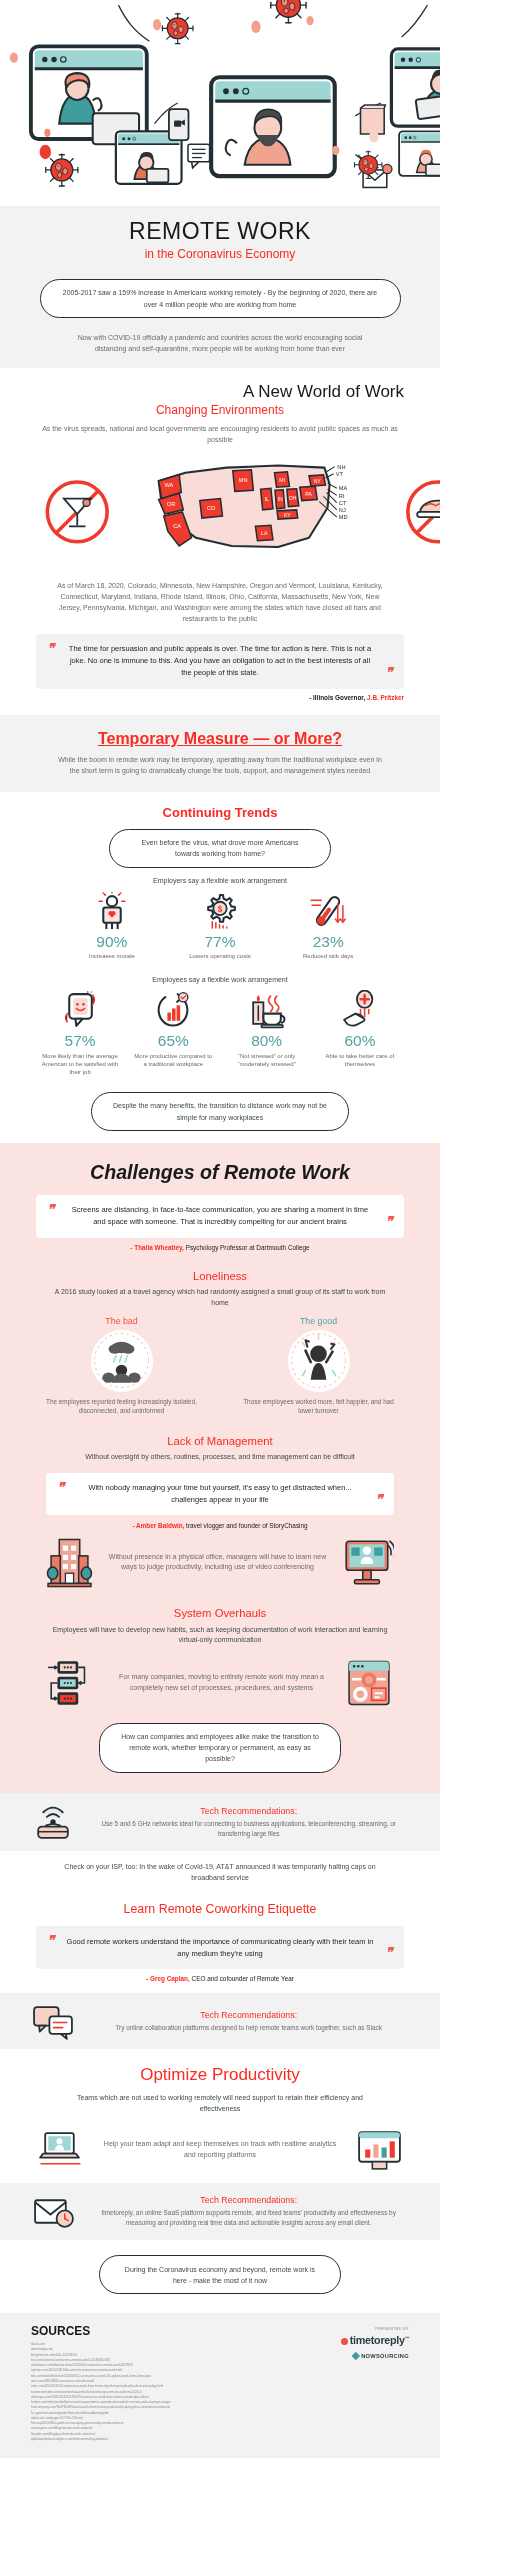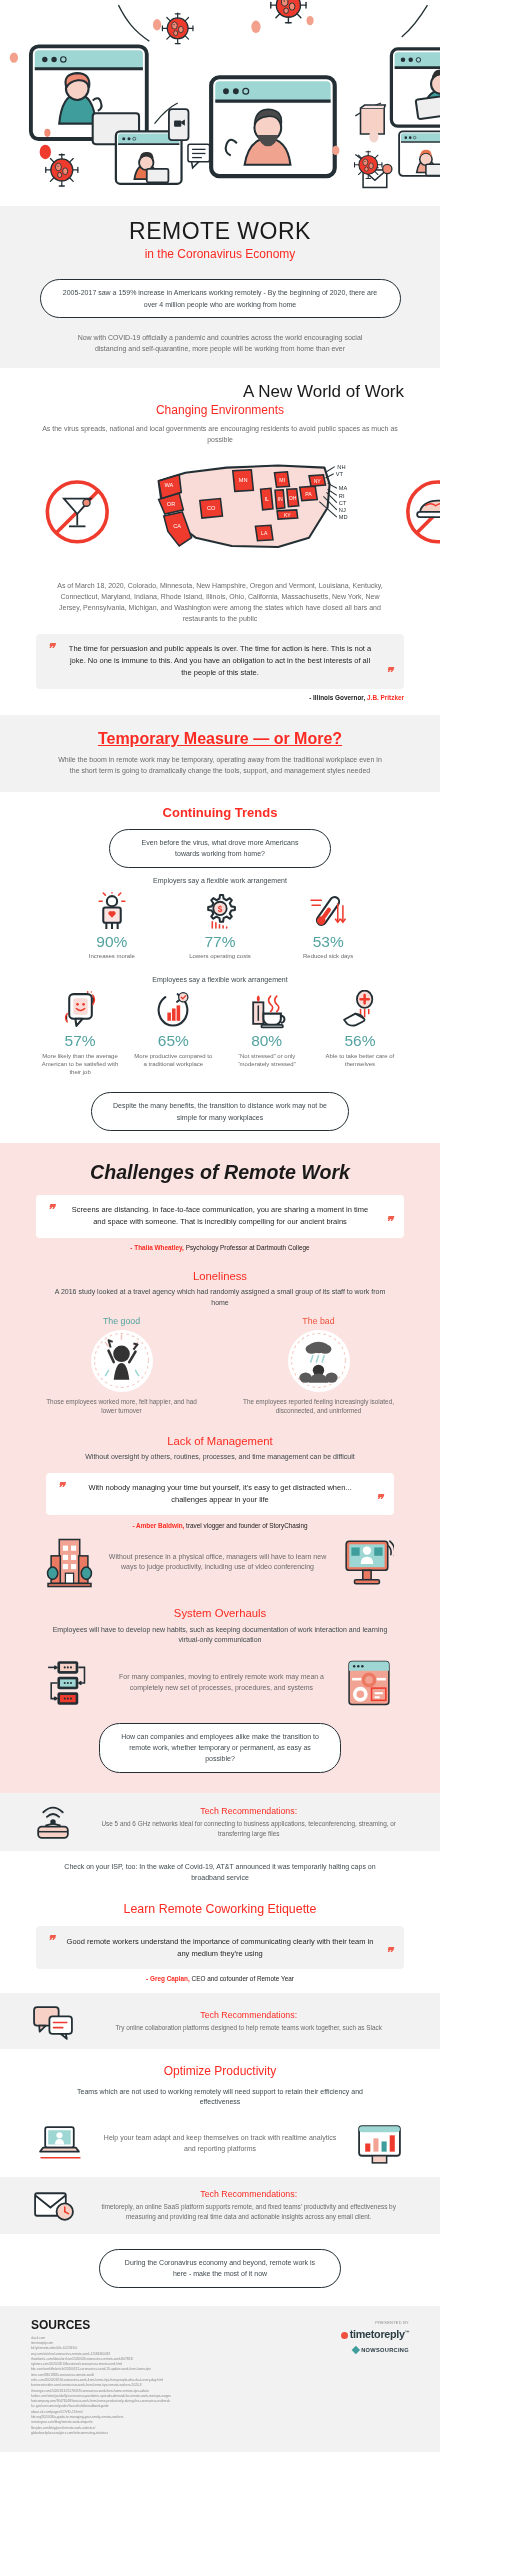--- a/index.html
+++ b/index.html
@@ -513,21 +513,21 @@
                 <line x1="6" y1="26" x2="22" y2="26"></line>
             </g>
             <g stroke="#ef3b2d" stroke-width="3" fill="none">
               <path d="M56,22 v36"></path>
                 <path d="M51,52 l5,7 5,-7"></path>
               <path d="M66,26 v32"></path>
                 <path d="M61,52 l5,7 5,-7"></path>
             </g>
           </svg>
         </div>
-        <div class="pct">53%</div>
+        <div class="pct">23%</div>
         <div class="lbl">Reduced sick days</div>
       </div>
     </div>
 
     <div class="group-label" style="margin-top:15.5px;">Employees say a flexible work arrangement</div>
 
     <div class="stats">
       <div class="stat">
         <div class="icon">
           <svg width="36" height="39" viewBox="0 0 70 76">
@@ -587,21 +587,21 @@
             <path d="M46,10 v16 M38,18 h16" stroke="#ef3b2d" stroke-width="5" stroke-linecap="round"></path>
             <g stroke="#ef3b2d" stroke-width="3" stroke-linecap="round">
               <line x1="38" y1="38" x2="38" y2="48"></line>
               <line x1="46" y1="38" x2="46" y2="52"></line>
               <line x1="54" y1="38" x2="54" y2="46"></line>
             </g>
             <path d="M6,58 l22,-12 14,8 q8,4 0,8 l-12,6 q-10,4 -18,-2z" fill="#fff" stroke="#232f34" stroke-width="3.5" stroke-linejoin="round"></path>
             <path d="M28,46 q14,2 16,10" fill="none" stroke="#232f34" stroke-width="3"></path>
           </svg>
         </div>
-        <div class="pct">56%</div>
+        <div class="pct">60%</div>
         <div class="lbl">Able to take better care of themselves</div>
       </div>
     </div>
 
     <div class="pill wide" style="margin-top:15.5px;max-width:258px;">Despite the many benefits, the transition to distance work may not be simple for many workplaces</div>
     <div class="divider-space"></div>
   </div>
 
   <div class="band-pink" style="padding:17.5px 36px 5.2px;">
     <h2 class="section-title-big">Challenges of Remote Work</h2>
@@ -614,64 +614,64 @@
     <div class="attrib center" style="margin-top:6.2px;">
       <span class="name">- Thalia Wheatley,</span><span> Psychology Professor at Dartmouth College</span>
     </div>
   </div>
 
   <div class="band-pink" style="padding:13.4px 46px 4.1px;">
     <h3 class="subtitle-red-sm" style="font-size:11.3px;">Loneliness</h3>
     <p class="body-text-dark" style="margin-top:5.2px;">A 2016 study looked at a travel agency which had randomly assigned a small group of its staff to work from home</p>
 
     <div class="two-col">
-      <div class="col">
-        <div class="head good">The good</div>
-        <div class="circle">
-          <svg width="57" height="57" viewBox="0 0 110 110">
-            <circle cx="55" cy="55" r="52" fill="none" stroke="#f5c6bd" stroke-width="2" stroke-dasharray="5 6"></circle>
-            <g stroke="#f5c6bd" stroke-width="3" stroke-linecap="round">
-              <line x1="55" y1="6" x2="55" y2="14"></line>
-                <line x1="24" y1="20" x2="29" y2="27"></line>
-              <line x1="86" y1="20" x2="81" y2="27"></line>
-            </g>
-            <path d="M34,30 l-4,-14 8,3" fill="none" stroke="#333" stroke-width="4" stroke-linejoin="round"></path>
-            <path d="M78,34 l8,-10 -8,-2" fill="none" stroke="#333" stroke-width="4" stroke-linejoin="round"></path>
-            <circle cx="55" cy="42" r="16" fill="#333"></circle>
-            <path d="M40,92 q4,-32 15,-32 q11,0 15,32z" fill="#333"></path>
-            <path d="M40,58 l-10,-22" stroke="#333" stroke-width="5" stroke-linecap="round" fill="none"></path>
-            <path d="M70,58 l12,-20" stroke="#333" stroke-width="5" stroke-linecap="round" fill="none"></path>
-            <g stroke="#9ed6d4" stroke-width="3" stroke-linecap="round">
-              <line x1="30" y1="74" x2="24" y2="84"></line>
-                <line x1="82" y1="74" x2="88" y2="84"></line>
-            </g>
-          </svg>
-        </div>
-        <div class="cap">Those employees worked more, felt happier, and had lower turnover</div>
-      </div>
       <div class="col">
         <div class="head bad">The bad</div>
         <div class="circle">
           <svg width="57" height="57" viewBox="0 0 110 110">
             <circle cx="55" cy="55" r="52" fill="none" stroke="#f5c6bd" stroke-width="2" stroke-dasharray="5 6"></circle>
             <ellipse cx="55" cy="30" rx="20" ry="11" fill="#5a5a5a"></ellipse>
             <ellipse cx="42" cy="33" rx="12" ry="9" fill="#5a5a5a"></ellipse>
             <ellipse cx="68" cy="33" rx="12" ry="9" fill="#5a5a5a"></ellipse>
             <g stroke="#9ed6d4" stroke-width="3" stroke-linecap="round">
               <line x1="44" y1="46" x2="40" y2="58"></line>
               <line x1="55" y1="46" x2="51" y2="58"></line>
               <line x1="66" y1="46" x2="62" y2="58"></line>
             </g>
             <circle cx="55" cy="74" r="11" fill="#333"></circle>
             <path d="M36,98 q4,-18 19,-18 q15,0 19,18z" fill="#5a5a5a"></path>
             <ellipse cx="30" cy="88" rx="12" ry="10" fill="#5a5a5a"></ellipse>
             <ellipse cx="80" cy="88" rx="12" ry="10" fill="#5a5a5a"></ellipse>
           </svg>
         </div>
         <div class="cap">The employees reported feeling increasingly isolated, disconnected, and uninformed</div>
+      </div>
+      <div class="col">
+        <div class="head good">The good</div>
+        <div class="circle">
+          <svg width="57" height="57" viewBox="0 0 110 110">
+            <circle cx="55" cy="55" r="52" fill="none" stroke="#f5c6bd" stroke-width="2" stroke-dasharray="5 6"></circle>
+            <g stroke="#f5c6bd" stroke-width="3" stroke-linecap="round">
+              <line x1="55" y1="6" x2="55" y2="14"></line>
+                <line x1="24" y1="20" x2="29" y2="27"></line>
+              <line x1="86" y1="20" x2="81" y2="27"></line>
+            </g>
+            <path d="M34,30 l-4,-14 8,3" fill="none" stroke="#333" stroke-width="4" stroke-linejoin="round"></path>
+            <path d="M78,34 l8,-10 -8,-2" fill="none" stroke="#333" stroke-width="4" stroke-linejoin="round"></path>
+            <circle cx="55" cy="42" r="16" fill="#333"></circle>
+            <path d="M40,92 q4,-32 15,-32 q11,0 15,32z" fill="#333"></path>
+            <path d="M40,58 l-10,-22" stroke="#333" stroke-width="5" stroke-linecap="round" fill="none"></path>
+            <path d="M70,58 l12,-20" stroke="#333" stroke-width="5" stroke-linecap="round" fill="none"></path>
+            <g stroke="#9ed6d4" stroke-width="3" stroke-linecap="round">
+              <line x1="30" y1="74" x2="24" y2="84"></line>
+                <line x1="82" y1="74" x2="88" y2="84"></line>
+            </g>
+          </svg>
+        </div>
+        <div class="cap">Those employees worked more, felt happier, and had lower turnover</div>
       </div>
     </div>
   </div>
 
   <div class="band-pink" style="padding:14.4px 46px 3.1px;">
     <h3 class="subtitle-red-sm" style="font-size:11.3px;">Lack of Management</h3>
     <p class="body-text-dark" style="margin-top:5.2px;">Without oversight by others, routines, processes, and time management can be difficult</p>
 
     <div class="quote-box white" style="margin-top:10.3px;">
       <span class="qmark open">❞</span>
@@ -835,21 +835,21 @@
         </g>
       </svg>
     </div>
     <div class="rec-body">
       <div class="rec-title">Tech Recommendations:</div>
       <div class="rec-text">Try online collaboration platforms designed to help remote teams work together, such as Slack</div>
     </div>
   </div>
 
   <div class="band-white" style="padding:15.5px 57px 3.1px;">
-    <div class="subtitle-red" style="font-size:12px;">Optimize Productivity</div>
+    <div class="subtitle-red" style="font-size:17px;">Optimize Productivity</div>
     <p class="body-text-dark" style="margin-top:7.2px;">Teams which are not used to working remotely will need support to retain their efficiency and effectiveness</p>
   </div>
 
   <div class="band-white" style="padding:7.2px 36px 11.3px;">
     <div class="icon-row">
       <div>
         <svg width="49" height="44" viewBox="0 0 96 86">
           <rect x="18" y="10" width="56" height="40" rx="4" fill="#fff" stroke="#232f34" stroke-width="3.5"></rect>
           <rect x="24" y="16" width="44" height="28" fill="#9ed6d4"></rect>
           <path d="M8,58 h76 l-6,-8 h-64z" fill="#f7d1c6" stroke="#232f34" stroke-width="3.5" stroke-linejoin="round"></path>

